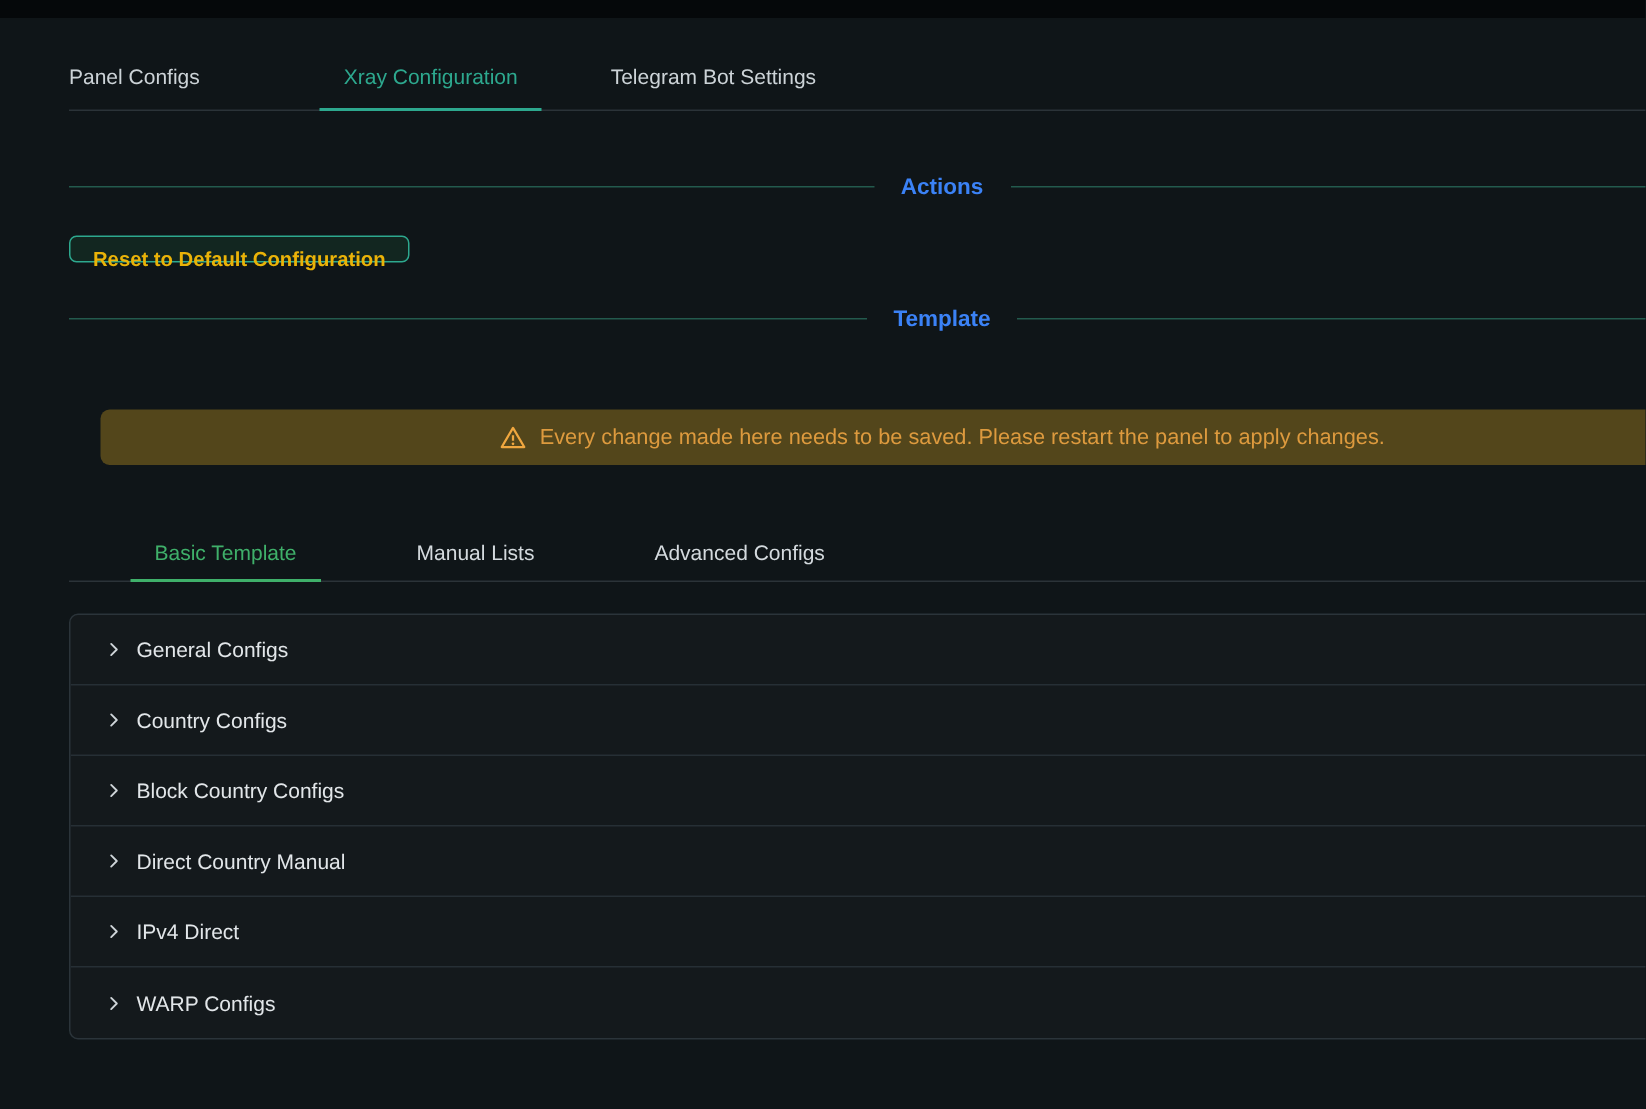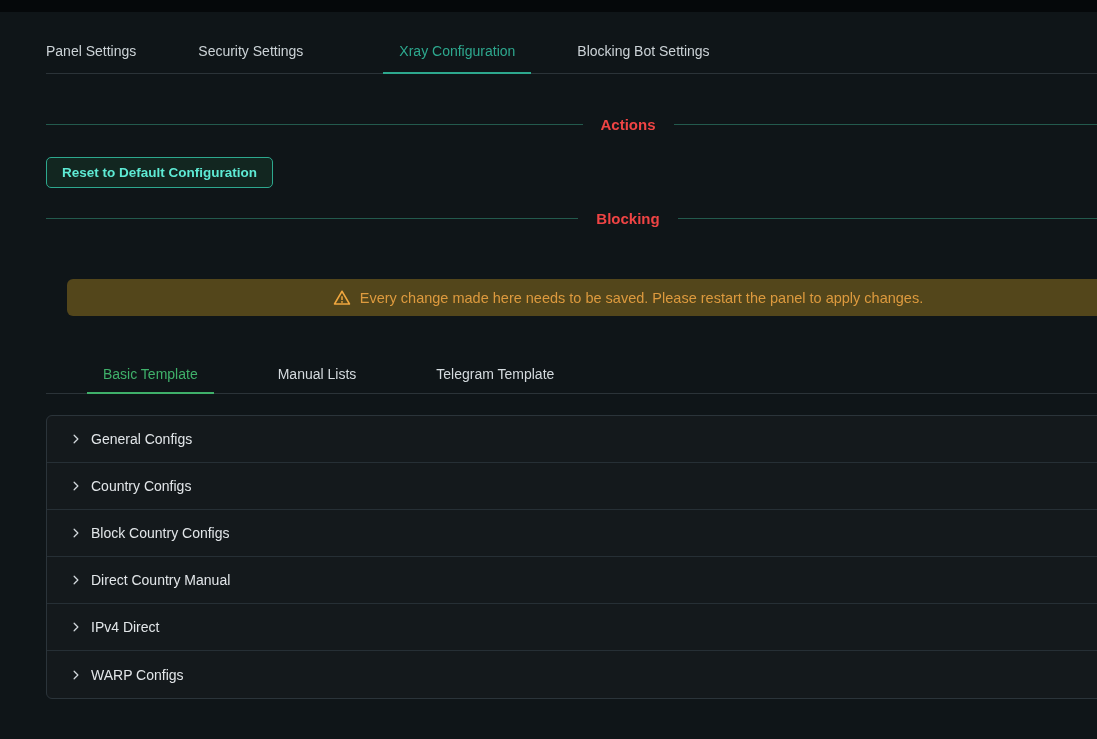--- a/index.html
+++ b/index.html
@@ -33,28 +33,28 @@
     bottom: -1px; height: 2px; background: #2da88e;
   }
 
   
   .divider { display: flex; align-items: center; margin-top: 42px; }
   .divider.templates { margin-top: 22px; }
   .divider::before, .divider::after {
     content: ""; flex: 1; height: 1px; background: #235a4d;
   }
   .divider-text {
-    padding: 0 18px; font-weight: bold; font-size: 15px; color: #ef4444;
+    padding: 0 18px; font-weight: bold; font-size: 15px; color: #3b82f6;
   }
 
   
   .reset-btn {
-    display: inline-block; margin-top: 24px; height: 31px; padding: 0 15px;
+    display: inline-block; margin-top: 24px; height: 18px; padding: 0 15px;
     background: #122620; border: 1px solid #2da88e; border-radius: 5px;
-    color: #5eead4; font-size: 13.5px; font-weight: 600; cursor: pointer;
+    color: #eab308; font-size: 13.5px; font-weight: 600; cursor: pointer;
     font-family: inherit; line-height: 29px;
   }
 
   
   .warning-banner {
     margin: 52px 0 0 21px; width: 1122px; height: 37px;
     background: #53461b; border-radius: 6px;
     display: flex; align-items: center; justify-content: center; gap: 9px;
     font-size: 14.5px; color: #dd9a3e;
   }
@@ -94,54 +94,53 @@
 </style>
 </head>
 <body>
 
 <div class="top-strip"></div>
 
 <div class="content">
 
   
   <div class="main-tabs">
-    <div class="main-tab">Panel Settings</div>
-    <div class="main-tab">Security Settings</div>
+    <div class="main-tab">Panel Configs</div>
     <div class="main-tab active">Xray Configuration</div>
-    <div class="main-tab">Blocking Bot Settings</div>
+    <div class="main-tab">Telegram Bot Settings</div>
   </div>
 
   
   <div class="divider">
     <span class="divider-text">Actions</span>
   </div>
 
   <button class="reset-btn">Reset to Default Configuration</button>
 
   
   <div class="divider templates">
-    <span class="divider-text">Blocking</span>
+    <span class="divider-text">Template</span>
   </div>
 
   <div class="warning-banner">
     <span class="icon">
       <svg viewBox="0 0 24 24" width="18" height="18" aria-hidden="true">
         <path d="M12 3 L22 20 H2 Z" fill="none" stroke="#f0a73f" stroke-width="2" stroke-linejoin="round"></path>
         <line x1="12" y1="9.5" x2="12" y2="14.5" stroke="#f0a73f" stroke-width="2"></line>
         <circle cx="12" cy="17.2" r="1.2" fill="#f0a73f"></circle>
       </svg>
     </span>
     <span>Every change made here needs to be saved. Please restart the panel to apply changes.</span>
   </div>
 
   
   <div class="template-tabs">
     <div class="template-tab active">Basic Template</div>
     <div class="template-tab">Manual Lists</div>
-    <div class="template-tab">Telegram Template</div>
+    <div class="template-tab">Advanced Configs</div>
   </div>
 
   
   <div class="accordion">
 
     <div class="acc-row">
       <span class="chev">
         <svg width="10" height="10" viewBox="0 0 16 16">
             <path d="M5 2l6 6-6 6" stroke="#cfd5d9" stroke-width="2" fill="none" stroke-linecap="round" stroke-linejoin="round"></path>
           </svg>

